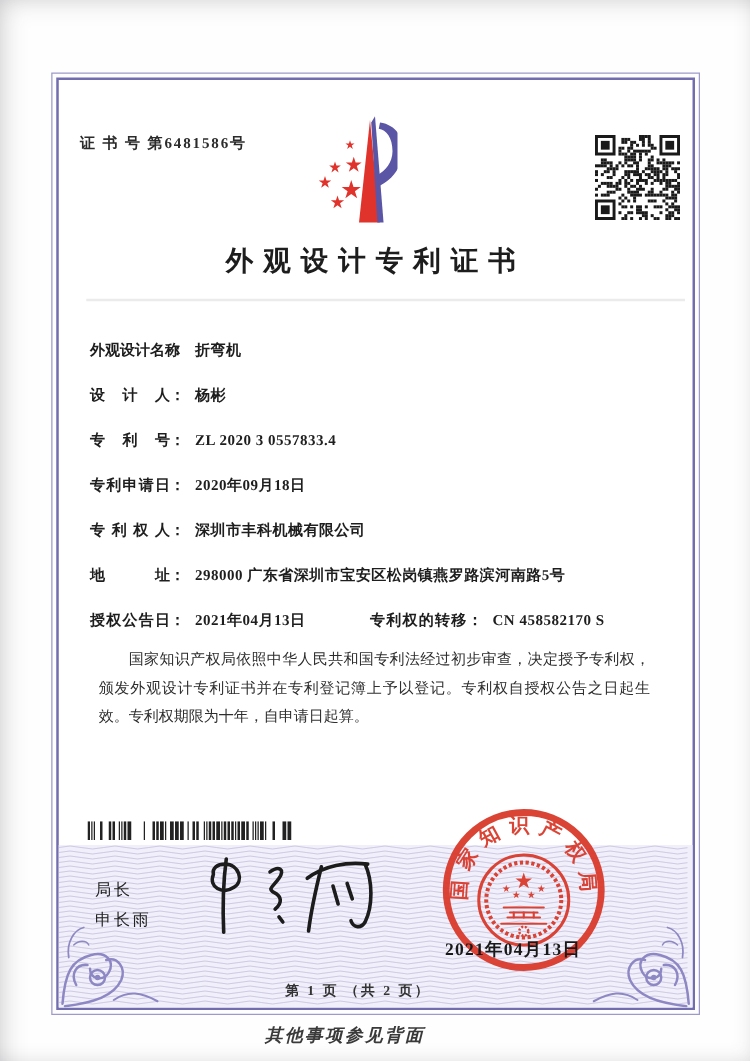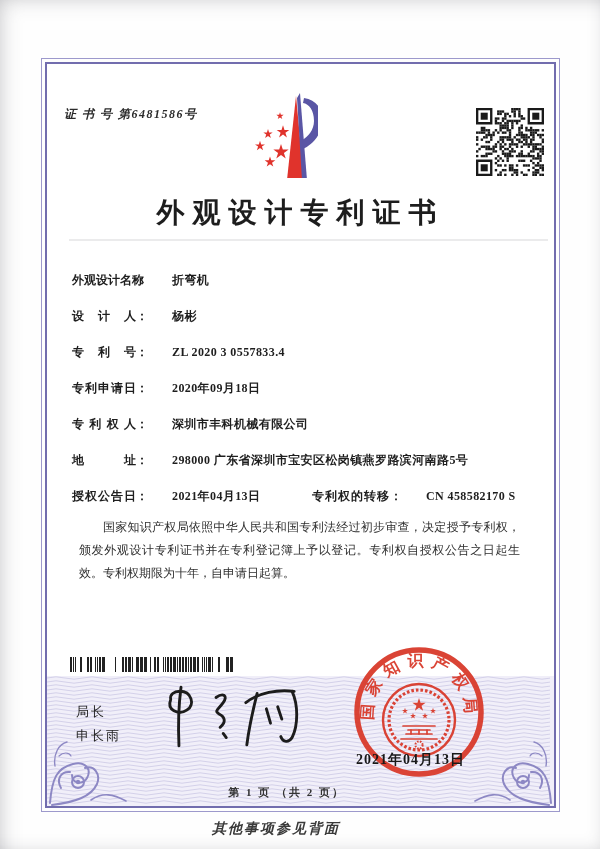--- a/index.html
+++ b/index.html
@@ -26,38 +26,38 @@
   .band{
     position:absolute;left:0;right:0;bottom:0;height:130px;
     background:#f1eff9;overflow:hidden;
   }
   .band svg{position:absolute;left:0;top:0;}
   .corner{position:absolute;bottom:0;width:82px;height:80px;}
   .corner.left{left:0;}
   .corner.right{right:0;transform:scaleX(-1);}
   .cert-no{
     position:absolute;left:17px;top:42px;
-    font-size:12px;letter-spacing:1.5px;font-weight:600;color:#2b2b2b;font-style:italic;
+    font-size:12px;letter-spacing:1.5px;font-weight:600;color:#2b2b2b;
   }
   .logo{position:absolute;left:199px;top:28px;width:72px;height:86px;}
   .qr{position:absolute;left:429px;top:44px;width:68px;height:68px;}
   .title{
     position:absolute;left:0;right:0;top:130px;text-align:center;
-    font-size:28px;font-weight:600;letter-spacing:8px;color:#1d1d1d;
+    font-size:22px;font-weight:600;letter-spacing:8px;color:#1d1d1d;
   }
   .scanline{position:absolute;left:22px;right:6px;top:175px;height:2px;
     background:rgba(110,110,120,.14);}
   .fields{position:absolute;left:25px;top:208px;right:20px;font-size:12px;}
   .frow{position:relative;height:36px;color:#1e1e1e;}
   .flabel{
     display:inline-flex;justify-content:space-between;
     width:64px;font-weight:700;vertical-align:bottom;
   }
   .fcolon{font-weight:700;margin:0 8px 0 0;}
-  .fvalue{font-weight:600;letter-spacing:.4px;margin-left:16px;}
+  .fvalue{font-weight:600;letter-spacing:.4px;}
   .fvalue.fixed{display:inline-block;width:140px;}
   .flabel2{font-weight:700;letter-spacing:1px;}
   .paras{
     position:absolute;left:28px;right:30px;top:448px;
     font-size:12px;line-height:23px;text-align:justify;color:#2e2e2e;
   }
   .paras p{margin:4px;text-indent:2em;font-weight:500;}
   .barcode{position:absolute;left:23px;top:593px;width:166px;height:15px;}
   .signer{position:absolute;left:29px;top:636px;font-size:13px;font-weight:400;
     letter-spacing:2px;color:#222;line-height:24px;}

